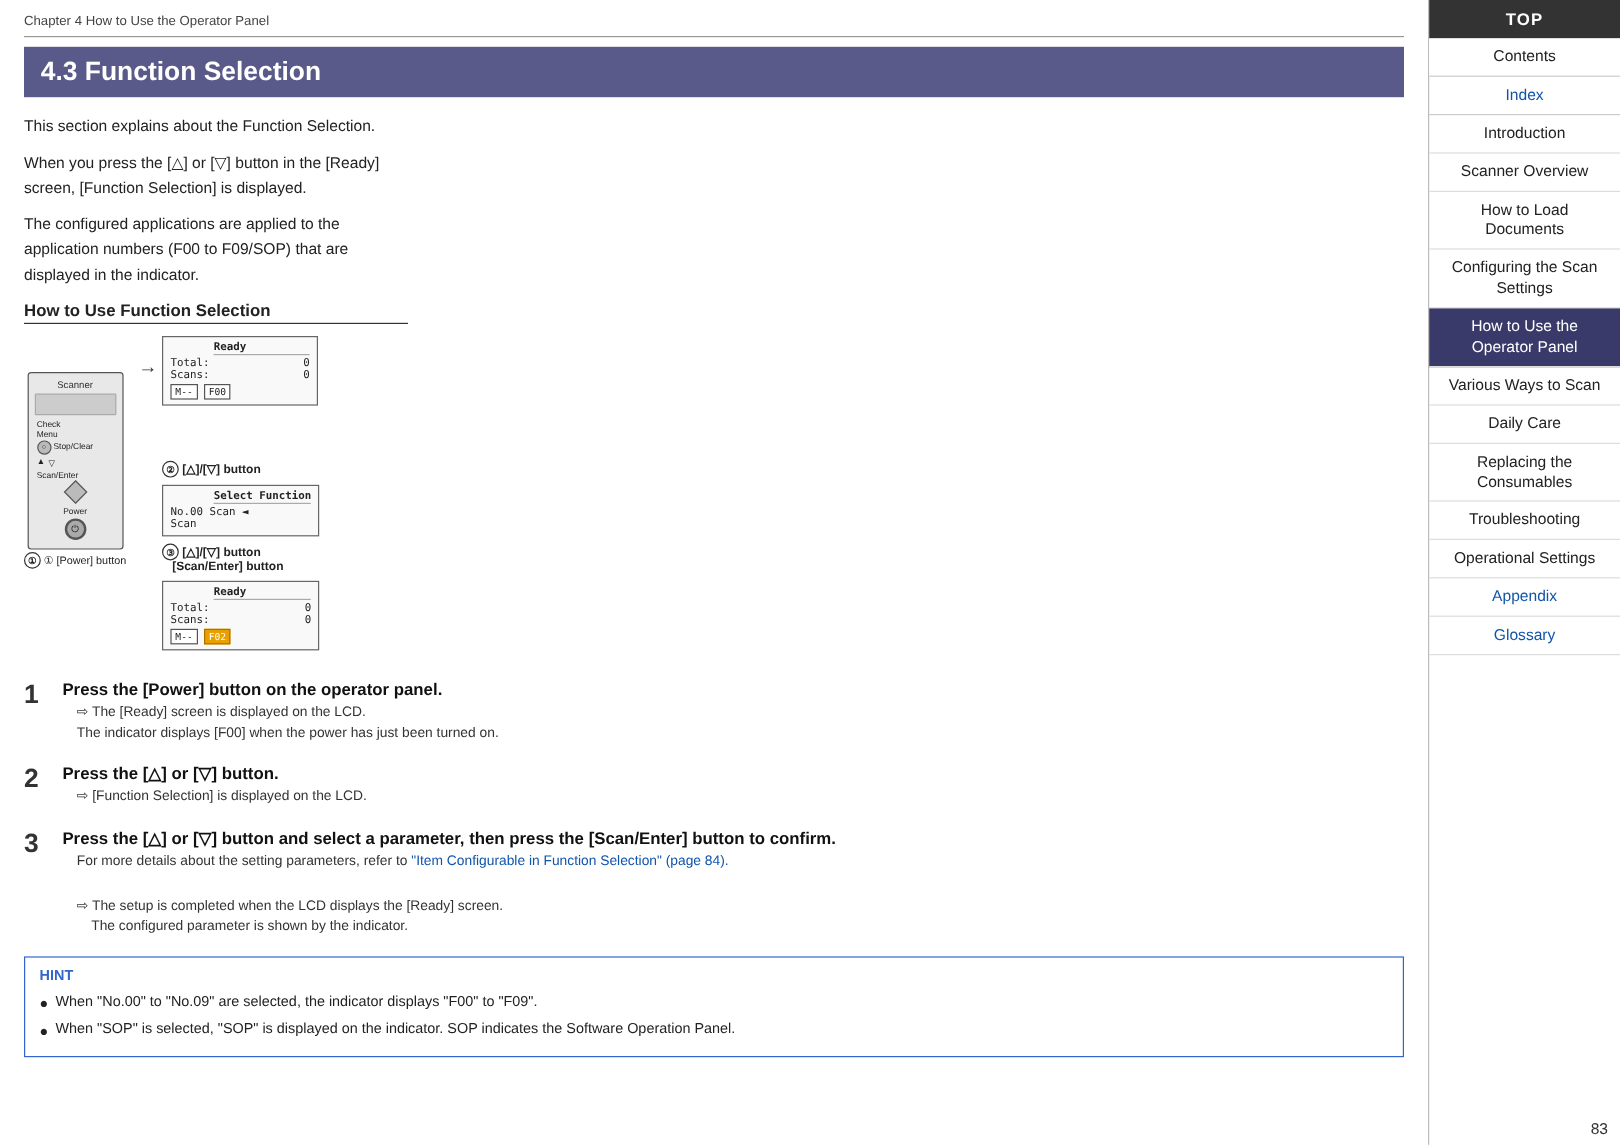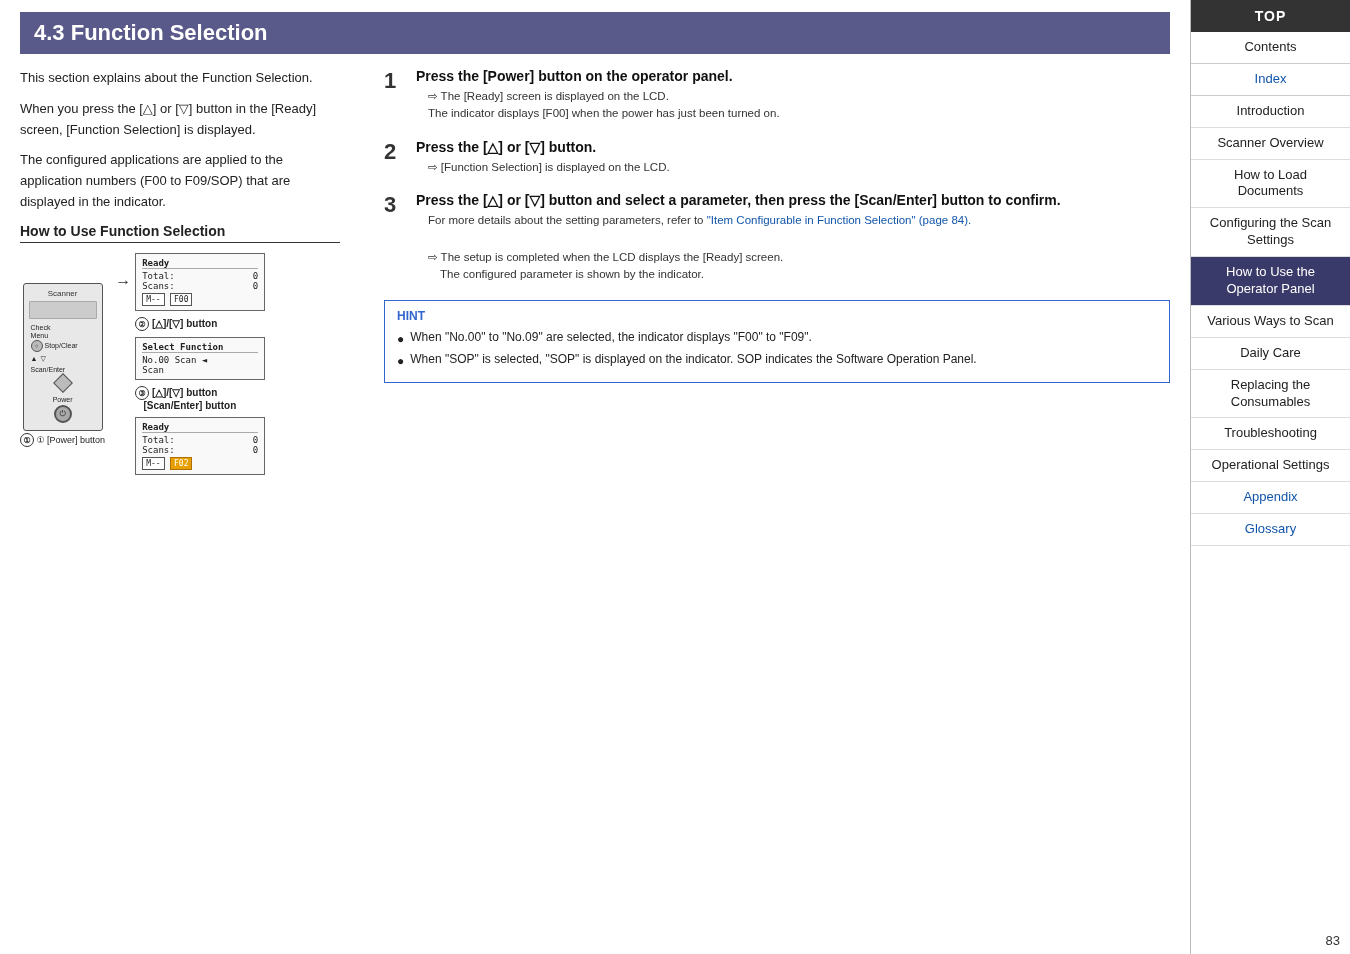--- a/index.html
+++ b/index.html
@@ -52,21 +52,22 @@
       font-weight: bold;
       border-bottom: 1px solid #333;
       margin-bottom: 10px;
       padding-bottom: 3px;
       margin-top: 4px;
       max-width: 520px;
     }
 
     .content-wrapper {
       display: flex;
-      gap: 44px;
+      gap: 24px;
+      flex-direction: column;
     }
 
     .left-col {
       width: 320px;
       flex-shrink: 0;
     }
 
     .right-col {
       flex: 1;
     }
@@ -84,20 +85,21 @@
       font-family: monospace;
       background: #f9f9f9;
       min-width: 130px;
     }
 
     .screen-title {
       font-weight: bold;
       font-size: 9px;
       border-bottom: 1px solid #aaa;
       margin-bottom: 2px;
+      margin-left: 36px;
     }
 
     .screen-row {
       display: flex;
       justify-content: space-between;
     }
 
     .indicator-box {
       display: inline-block;
       border: 1px solid #555;
@@ -250,20 +252,21 @@
       font-size: 9px;
       text-align: center;
       margin-top: 2px;
     }
   </style>
 </head>
 <body>
 
 <div class="main-content">
   
+  <div class="breadcrumb">Chapter 4 How to Use the Operator Panel</div>
 
   
   <div class="section-title-box">
     <span>4.3</span>
     <span>Function Selection</span>
   </div>
 
   <div class="content-wrapper">
 
     <div class="left-col">
@@ -324,21 +327,21 @@
                     <span>Scans:</span>
                     <span>0</span>
                   </div>
                 <div style="margin-top:2px;">
                   <span class="indicator-box">M--</span>
                   <span class="indicator-box">F00</span>
                 </div>
               </div>
             </div>
 
-            <div style="font-size:10px; font-weight:bold; margin-left:20px;">
+            <div style="font-size:10px; font-weight:bold; margin-left:20px;margin-top:40px;">
               <span style="display:inline-block;width:14px;height:14px;border-radius:50%;border:1.5px solid #333;text-align:center;line-height:13px;font-size:8px;font-weight:bold;">②</span>
               [△]/[▽] button
             </div>
 
             <div class="screen-box" style="margin-left:20px;">
               <div class="screen-title">Select Function</div>
               <div>No.00 Scan  ◄</div>
               <div>Scan</div>
             </div>
 

